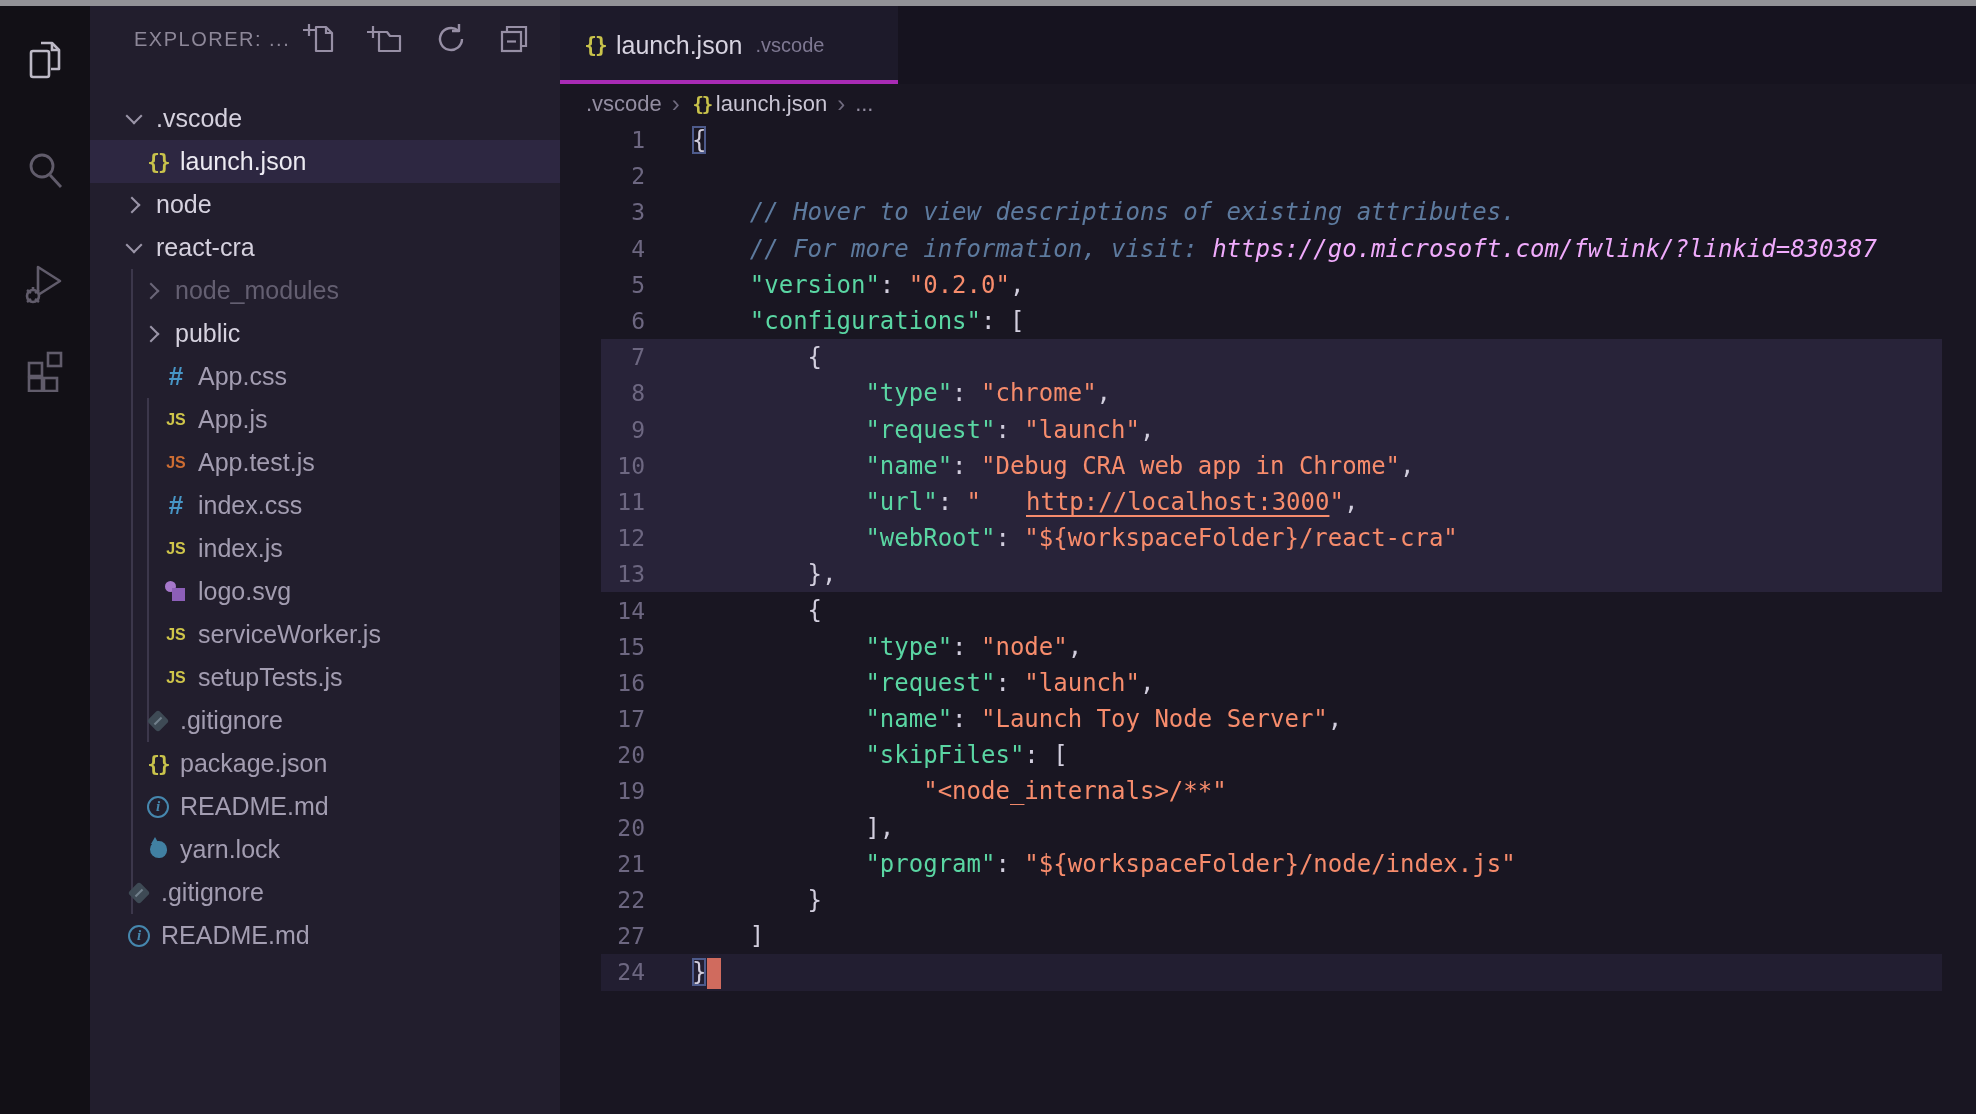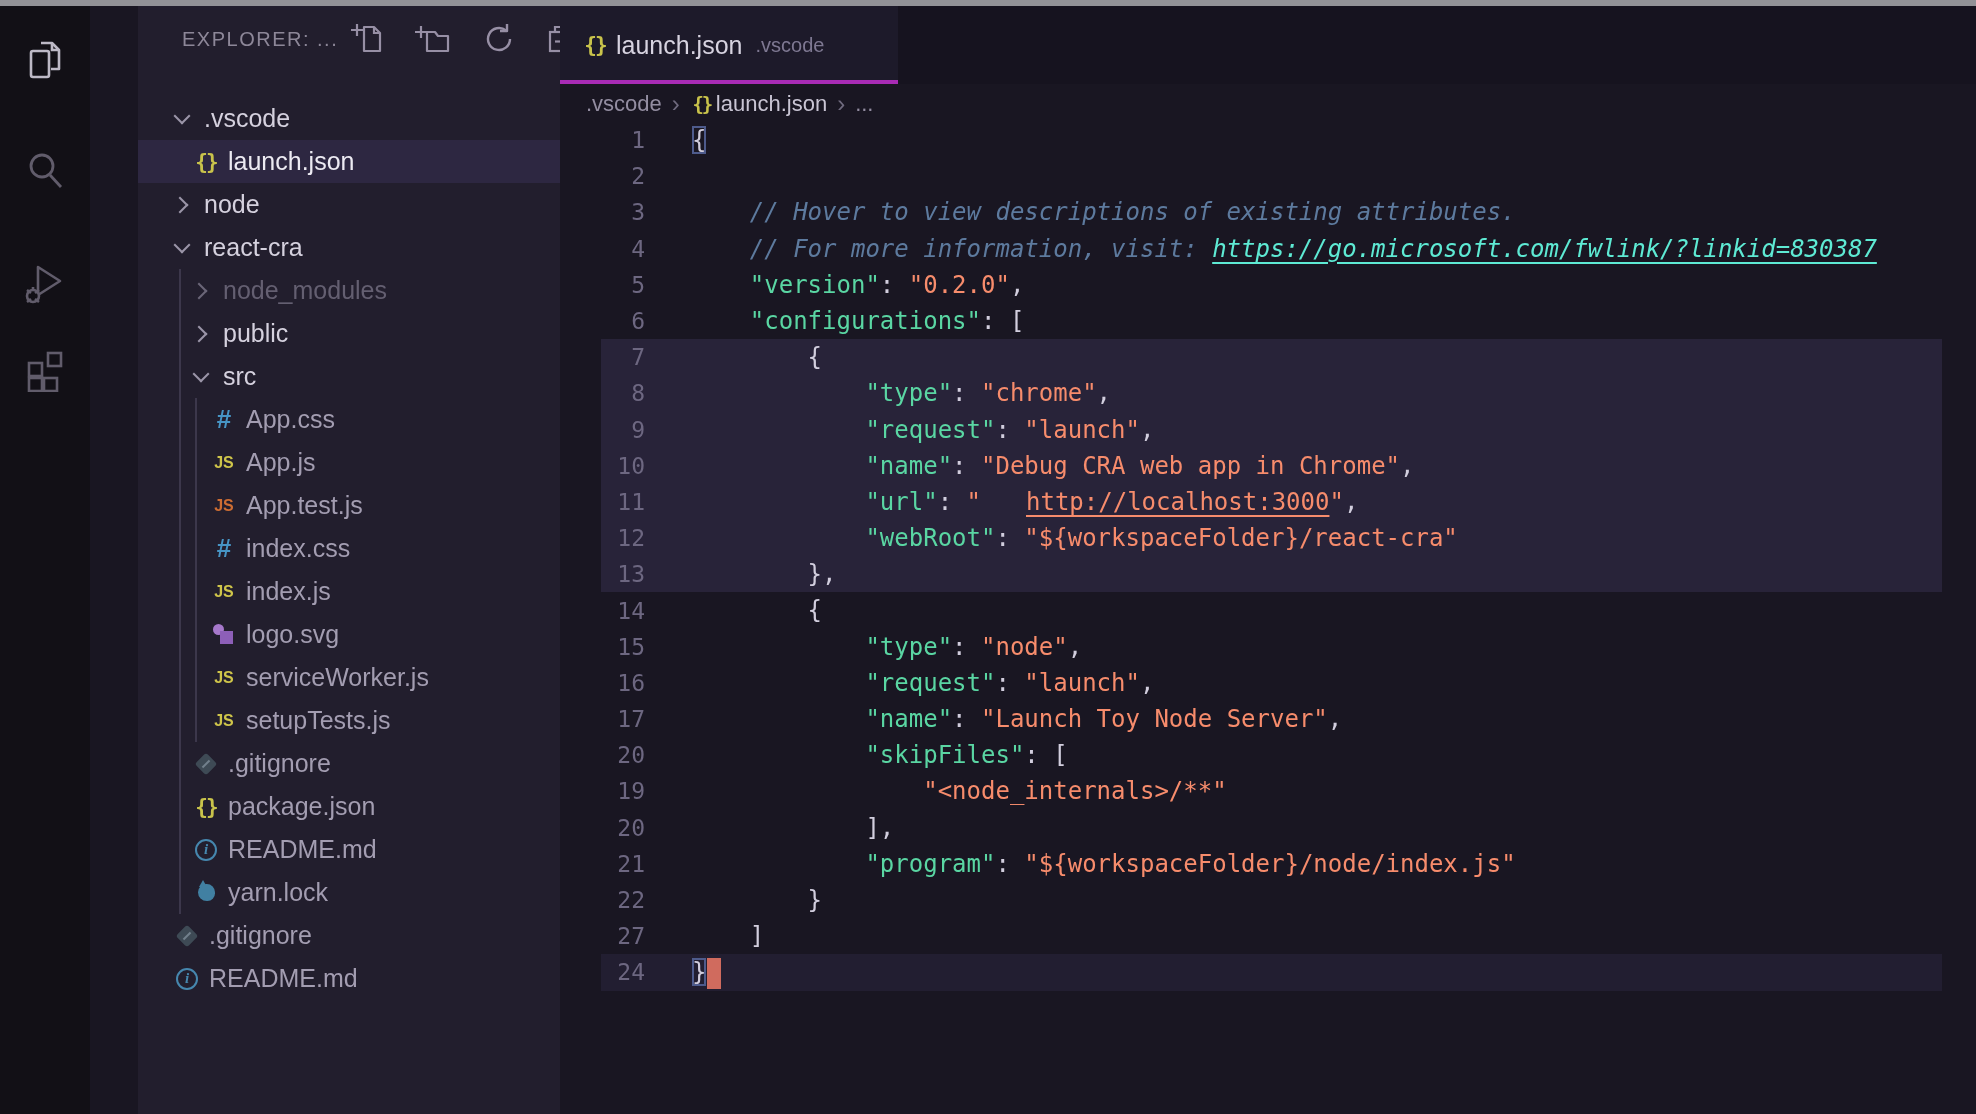--- a/index.html
+++ b/index.html
@@ -10,21 +10,21 @@
   
   .top-strip { position:absolute; left:0; top:0; width:1976px; height:6px; background:#929297; }
 
   
   .activitybar { position:absolute; left:0; top:6px; width:90px; height:1108px; background:#121016; }
   .ab-btn { position:absolute; left:21px; width:48px; height:48px; color:#615c6b; cursor:pointer; }
   .ab-btn.active { color:#bdb9c6; }
   .ab-btn svg { width:48px; height:48px; }
 
   
-  .sidebar { position:absolute; left:90px; top:6px; width:470px; height:1108px; background:#221e2d;margin-left:48px; }
+  .sidebar { position:absolute; left:90px; top:6px; width:470px; height:1108px; background:#221e2d; }
   .sb-title { position:absolute; left:44px; top:22px; font-size:20px; letter-spacing:1.5px; color:#8d8798; }
   .sb-actions { position:absolute; top:14px; left:0; width:470px; height:40px; }
   .sb-act { position:absolute; top:0; width:40px; height:40px; color:#978fa5; cursor:pointer; }
   .sb-act svg { width:38px; height:38px; }
 
   .tree { position:absolute; left:0; top:91px; width:470px; }
   .trow { position:relative; height:43px; display:flex; align-items:center; font-size:25px; color:#a39db1; cursor:pointer; }
   .trow.folder { color:#d5d1de; }
   .trow.lvl1 { padding-left:36px; }
   .trow.lvl2 { padding-left:55px; }
@@ -80,21 +80,21 @@
   .crow.hl  .rowbg { background:#282339; }
   .crow.cur .rowbg { background:#221e31; }
   .ln { position:relative; width:132px; padding-right:47px; text-align:right; flex:none;
         color:#6d6781; font-size:23px; }
   .codeline { position:relative; white-space:pre; line-height:36.2px; }
   .tok.p  { color:#d2cede; }
   .tok.k  { color:#5ad6a3; }
   .tok.s  { color:#f78c6c; }
   .tok.su { color:#f78c6c; text-decoration:underline; text-underline-offset:5px;margin-left:45px; }
   .tok.c  { color:#5d7a9e; font-style:italic; }
-  .tok.cl { color:#5eead4; font-style:italic; text-decoration:underline; text-underline-offset:5px; }
+  .tok.cl { color:#f0abfc; font-style:italic; text-underline-offset:5px; }
   .tok.bm { box-shadow:inset 0 0 0 2px #4e5b8c; }
   .cursor { display:inline-block; width:14px; height:31px; background:#d06b5e;
             vertical-align:middle; margin-left:1px; }
 </style>
 </head>
 <body>
 
 <div class="screen">
   <div class="top-strip"></div>
 
@@ -180,24 +180,20 @@
           <span>react-cra</span>
         </div>
         <div class="trow lvl2 folder dimmed">
           <span class="chev right"></span>
           <span>node_modules</span>
         </div>
         <div class="trow lvl2 folder">
           <span class="chev right"></span>
           <span>public</span>
         </div>
-        <div class="trow lvl2 folder">
-          <span class="chev down"></span>
-          <span>src</span>
-        </div>
         <div class="trow lvl3">
           <span class="fi fi-css">#</span>
           <span>App.css</span>
         </div>
         <div class="trow lvl3">
           <span class="fi fi-js">JS</span>
           <span>App.js</span>
         </div>
         <div class="trow lvl3">
           <span class="fi fi-js-test">JS</span>

